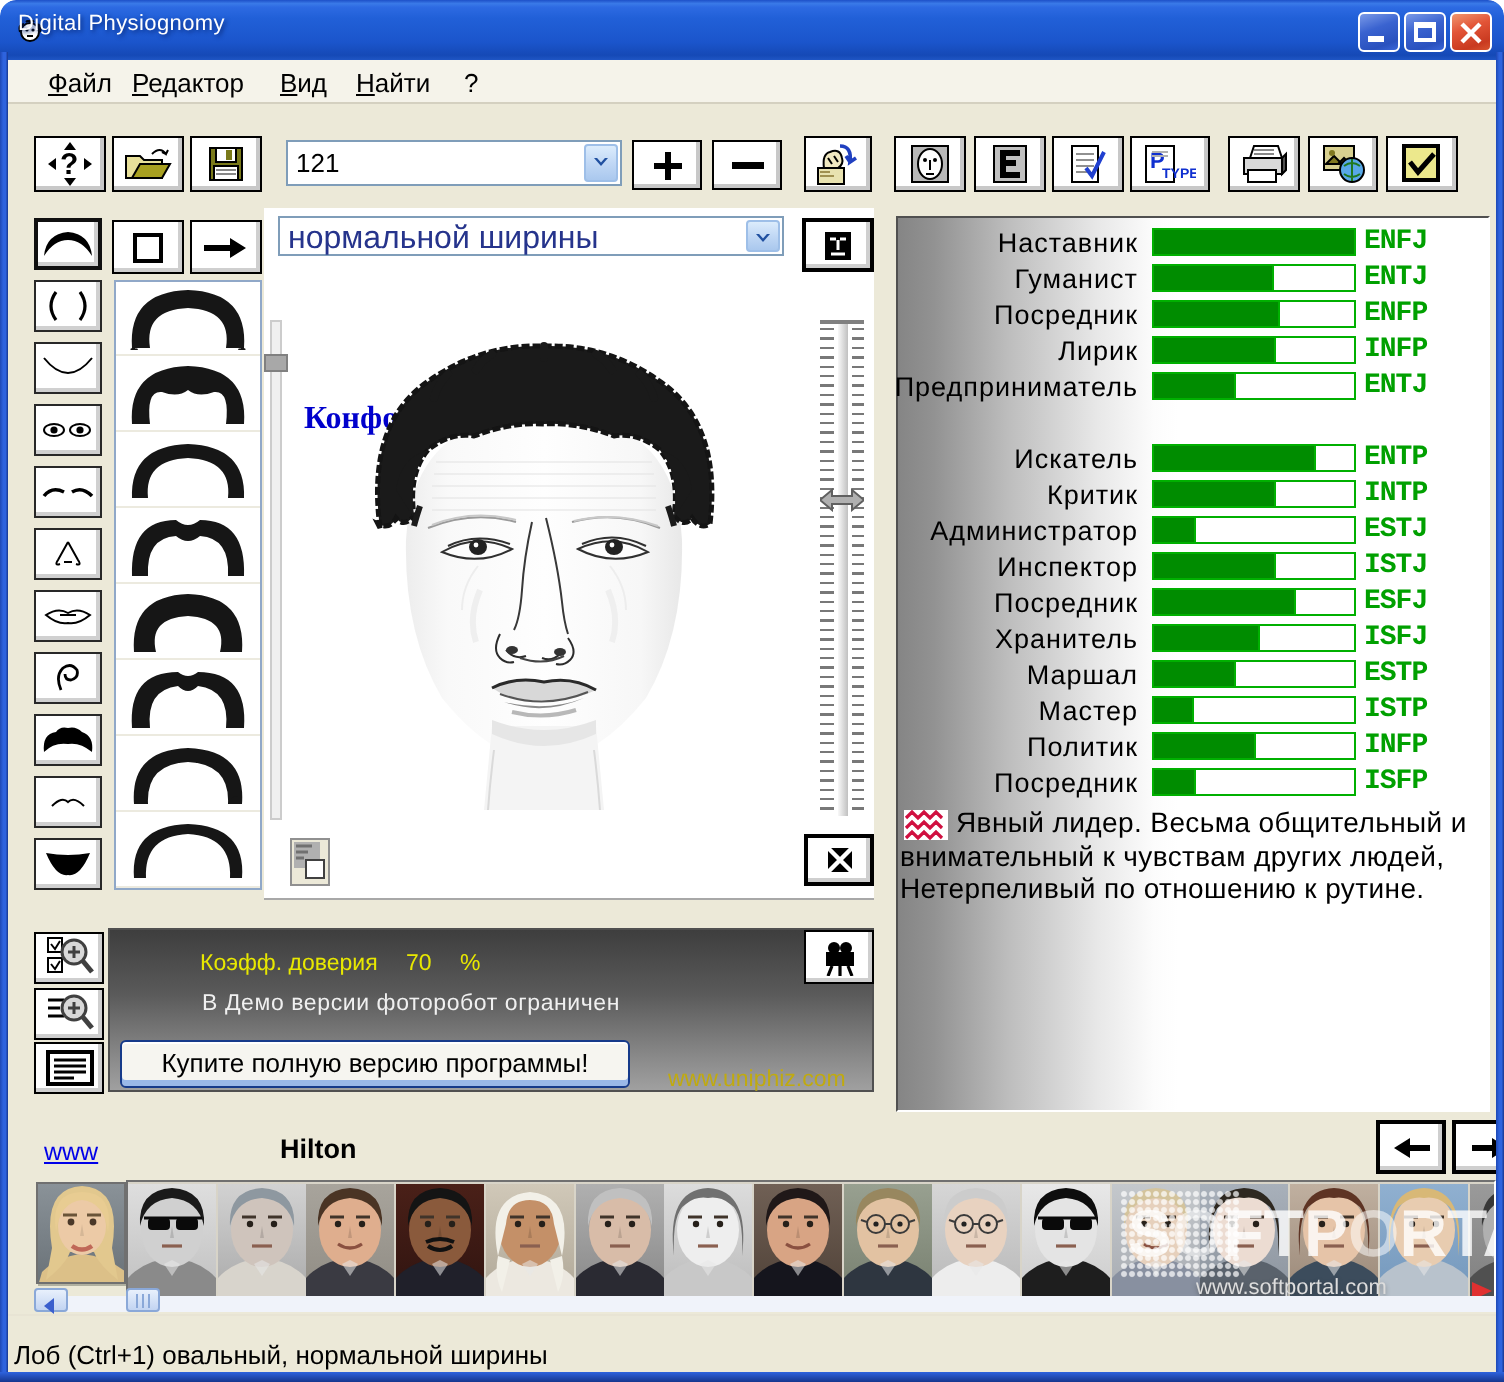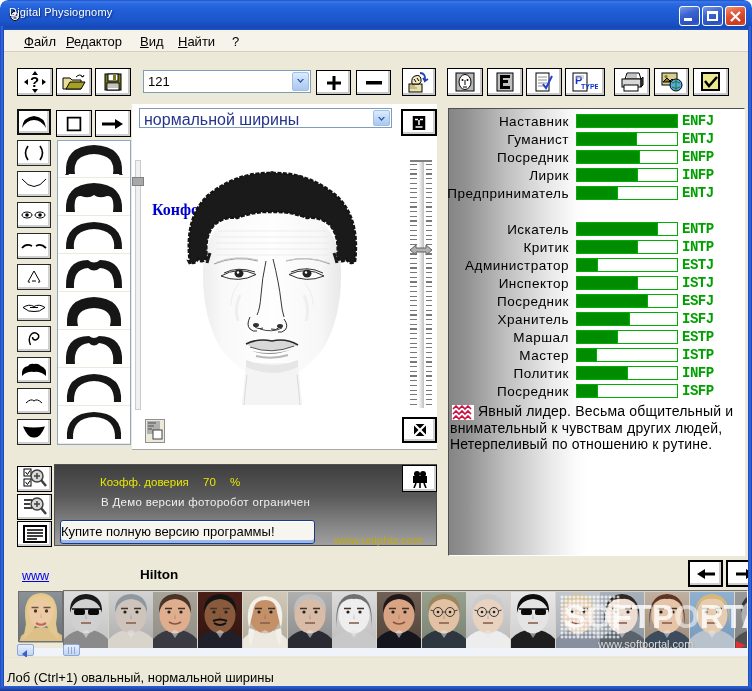--- a/index.html
+++ b/index.html
@@ -57,21 +57,21 @@
 .rlab{position:absolute;right:175px;top:0;font-size:13.5px;color:#000;letter-spacing:.5px;line-height:15px;white-space:nowrap;}
 .rbar{position:absolute;left:127px;top:0;width:102px;height:14px;border:1px solid #00b000;background:#fff;}
 .rbar i{position:absolute;left:0;top:0;bottom:0;background:#008c00;border-right:1px solid #00b000;}
 .rbar i.full{border-right:none;}
 .rcode{position:absolute;left:233px;top:-1px;font-family:"Liberation Mono",monospace;font-weight:bold;font-size:14px;color:#00a000;letter-spacing:-.5px;}
 #rdesc{position:absolute;left:446px;top:377px;width:298px;font-size:14px;color:#000;line-height:16.5px;letter-spacing:.2px;}
 
 #demo{position:absolute;left:50px;top:438px;width:383px;height:82px;background:linear-gradient(180deg,#3e3e3e,#5a5a5a 40%,#8a8a8a 80%,#a0a0a0);border:1px solid #505050;}
 .db{position:absolute;left:13px;width:35px;height:26px;background:#fff;border:1px solid #000;box-shadow:inset -2px -2px 0 #cfcfcf;}
 .db svg{position:absolute;left:50%;top:50%;transform:translate(-50%,-50%);}
-#buy{position:absolute;left:5px;top:55px;width:255px;height:24px;background:#f6f5f0;border:1px solid #163a8a;border-radius:3px;box-shadow:inset 0 -3px 0 #9ab8e8,inset 0 1px 0 #fff;font-size:13px;color:#000;line-height:21px;}
+#buy{position:absolute;left:5px;top:55px;width:255px;height:24px;background:#f6f5f0;border:1px solid #163a8a;border-radius:3px;box-shadow:inset 0 -3px 0 #9ab8e8,inset 0 1px 0 #fff;font-size:13px;color:#000;text-align:center;line-height:21px;}
 
 #strip{position:absolute;left:59px;top:564px;width:685px;height:59px;border-top:1px solid #707070;border-left:1px solid #707070;border-right:1px solid #fff;border-bottom:1px solid #fff;background:#d8d4c8;overflow:hidden;}
 .ph{position:absolute;top:1px;width:44px;height:56px;}
 #photo1{position:absolute;left:14px;top:565px;width:45px;height:51px;border:1px solid #707070;box-shadow:1px 1px 0 #b0b0a0;overflow:hidden;}
 #sbtrack{position:absolute;left:29px;top:622px;width:715px;height:8px;background:#f0f3fa;}
 .sbb{position:absolute;width:17px;height:12px;background:linear-gradient(180deg,#e8f0fc,#c2d4f2);border:1px solid #8aa8d8;border-radius:2px;}
 
 #status{position:absolute;left:0;top:631px;width:744px;height:29px;background:#ece9d8;border-top:1px solid #e8e4d4;font-size:13px;color:#000;}
 #status span{position:absolute;left:3px;top:12px;}
 .lab{position:absolute;white-space:nowrap;}

